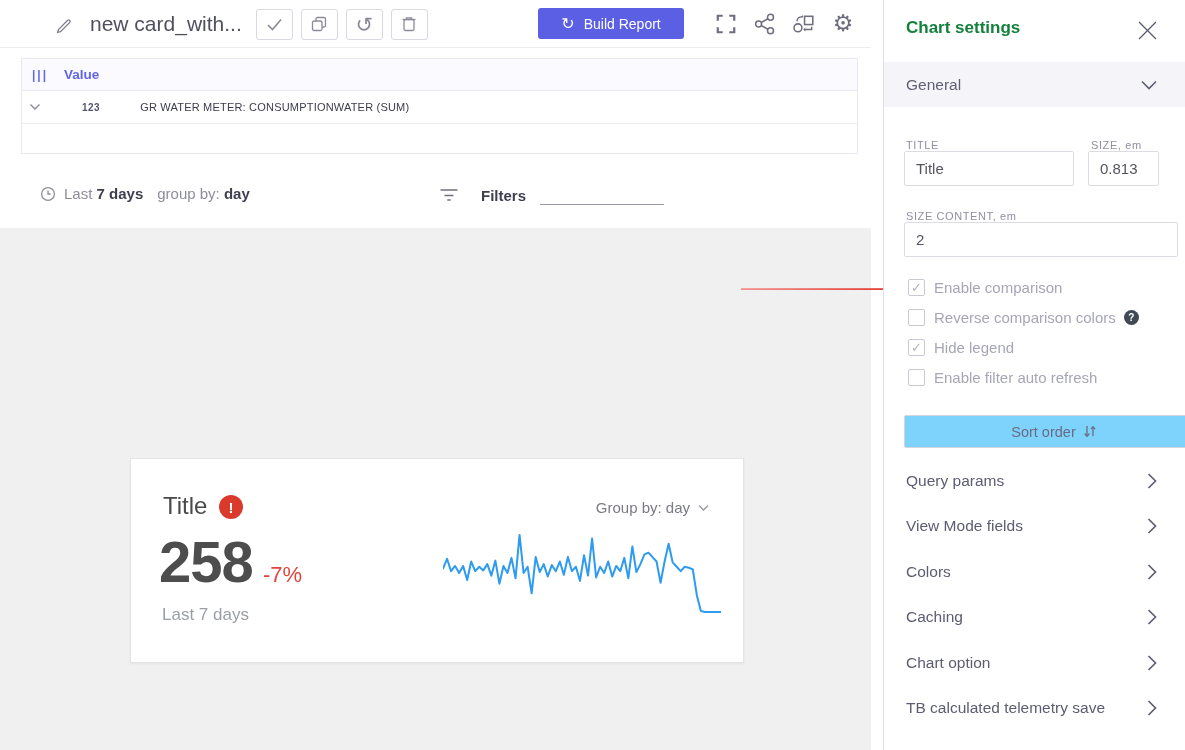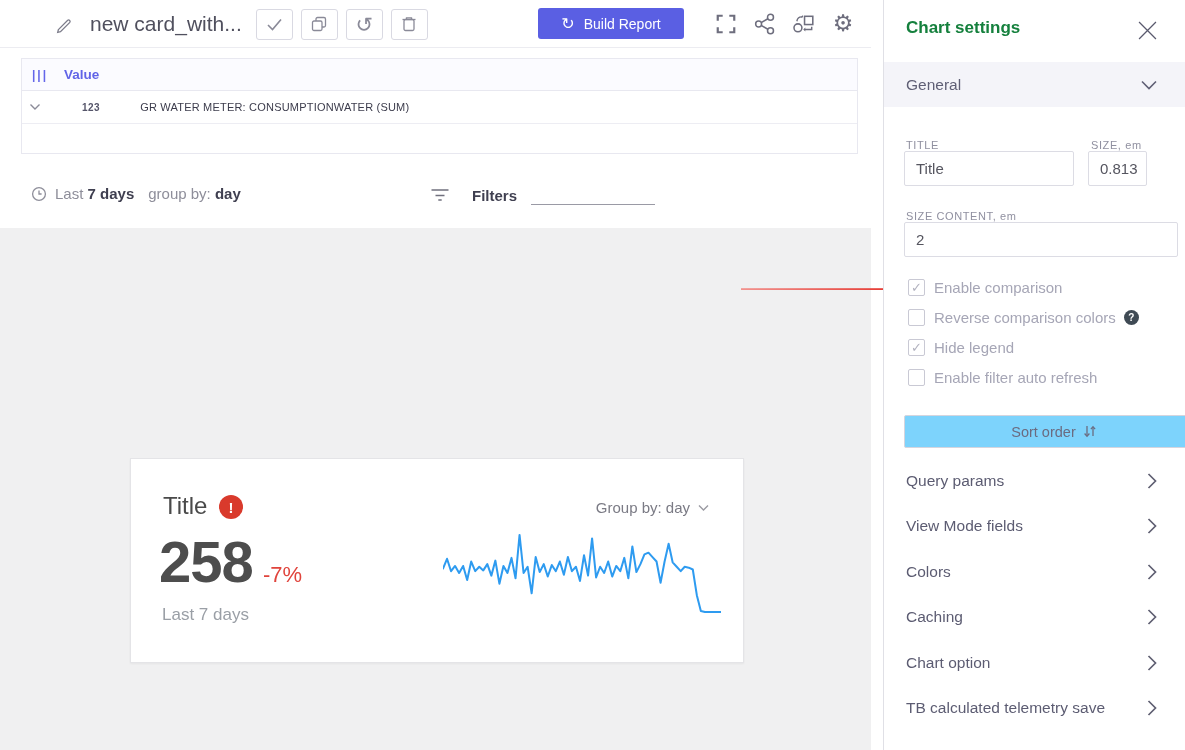--- a/index.html
+++ b/index.html
@@ -27,21 +27,21 @@
 
   .dtable { position:absolute; left:21px; top:58px; width:837px; border:1px solid #e8e8f0; background:#fff; }
   .dt-head { height:32px; background:#fbfbff; border-bottom:1px solid #e8e8f0; display:flex; align-items:center; padding-left:10px; }
   .drag-handle { color:#6466e9; font-weight:bold; font-size:12px; letter-spacing:2px; }
   .dt-head-label { margin-left:16px; color:#6164e7; font-weight:bold; font-size:13.5px; }
   .dt-row { height:33px; border-bottom:1px solid #ededf3; display:flex; align-items:center; padding-left:7px;gap:32px; }
   .dt-row-badge { font-size:10px; font-weight:bold; color:#55556a; margin:0 8px 0 9px; letter-spacing:0.5px; }
   .dt-row-label { font-size:11px; color:#3c3c4c; letter-spacing:0.2px; }
   .dt-empty { height:29px; }
 
-  .filterbar { position:absolute; left:1px; top:180px; width:871px; height:34px;padding-left:42px; }
+  .filterbar { position:absolute; left:10px; top:180px; width:871px; height:34px;padding-left:42px; }
   .time-group { position:absolute; left:30px; top:5px; display:flex; align-items:center; font-size:15px; }
   .muted { color:#8e8e9a; }
   .strong { color:#3f3f50; font-weight:bold; }
   .filters-cluster { position:absolute; left:430px; top:5px; display:flex; align-items:center; }
   .filters-label { font-size:15px; font-weight:bold; color:#3f3f50; margin-left:23px; }
   .filters-input { margin-left:14px; width:124px; border:none; border-bottom:1px solid #9a9aa5; height:20px; background:transparent; font-family:inherit; font-size:14px; }
 
   .canvas { position:absolute; left:0; top:228px; width:871px; height:522px; background:#f0f0f1; }
 
   .card { position:absolute; left:130px; top:230px; width:614px; height:205px; background:#fff; border:1px solid #e4e4e7; box-shadow:0 1px 2px rgba(0,0,0,0.05); }
@@ -229,21 +229,21 @@
   <div class="sb-general">
     <span class="sb-general-label">General</span>
     <svg width="16" height="10" viewBox="0 0 16 10">
         <polyline points="1,1.5 8,8.5 15,1.5" fill="none" stroke="#5f5f75" stroke-width="1.6"></polyline>
       </svg>
   </div>
 
   <span class="field-label" style="left:22px;top:139px">TITLE</span>
   <input class="field-input" style="left: 20px; top: 151px; width: 170px;" value="Title">
   <span class="field-label" style="left:207px;top:139px">SIZE, em</span>
-  <input class="field-input" style="left: 204px; top: 151px; width: 59px; padding-right: 2px;" value="0.813">
+  <input class="field-input" style="left: 204px; top: 151px; width: 71px; padding-right: 2px;" value="0.813">
   <span class="field-label" style="left:22px;top:210px">SIZE CONTENT, em</span>
   <input class="field-input" style="left: 20px; top: 222px; width: 274px;" value="2">
 
   <div class="cb-row checked" style="top:276px">
     <span class="cb-box">
         <span class="cb-mark">✓</span>
       </span>
     <span class="cb-label">Enable comparison</span>
   </div>
   <div class="cb-row" style="top:306px">

